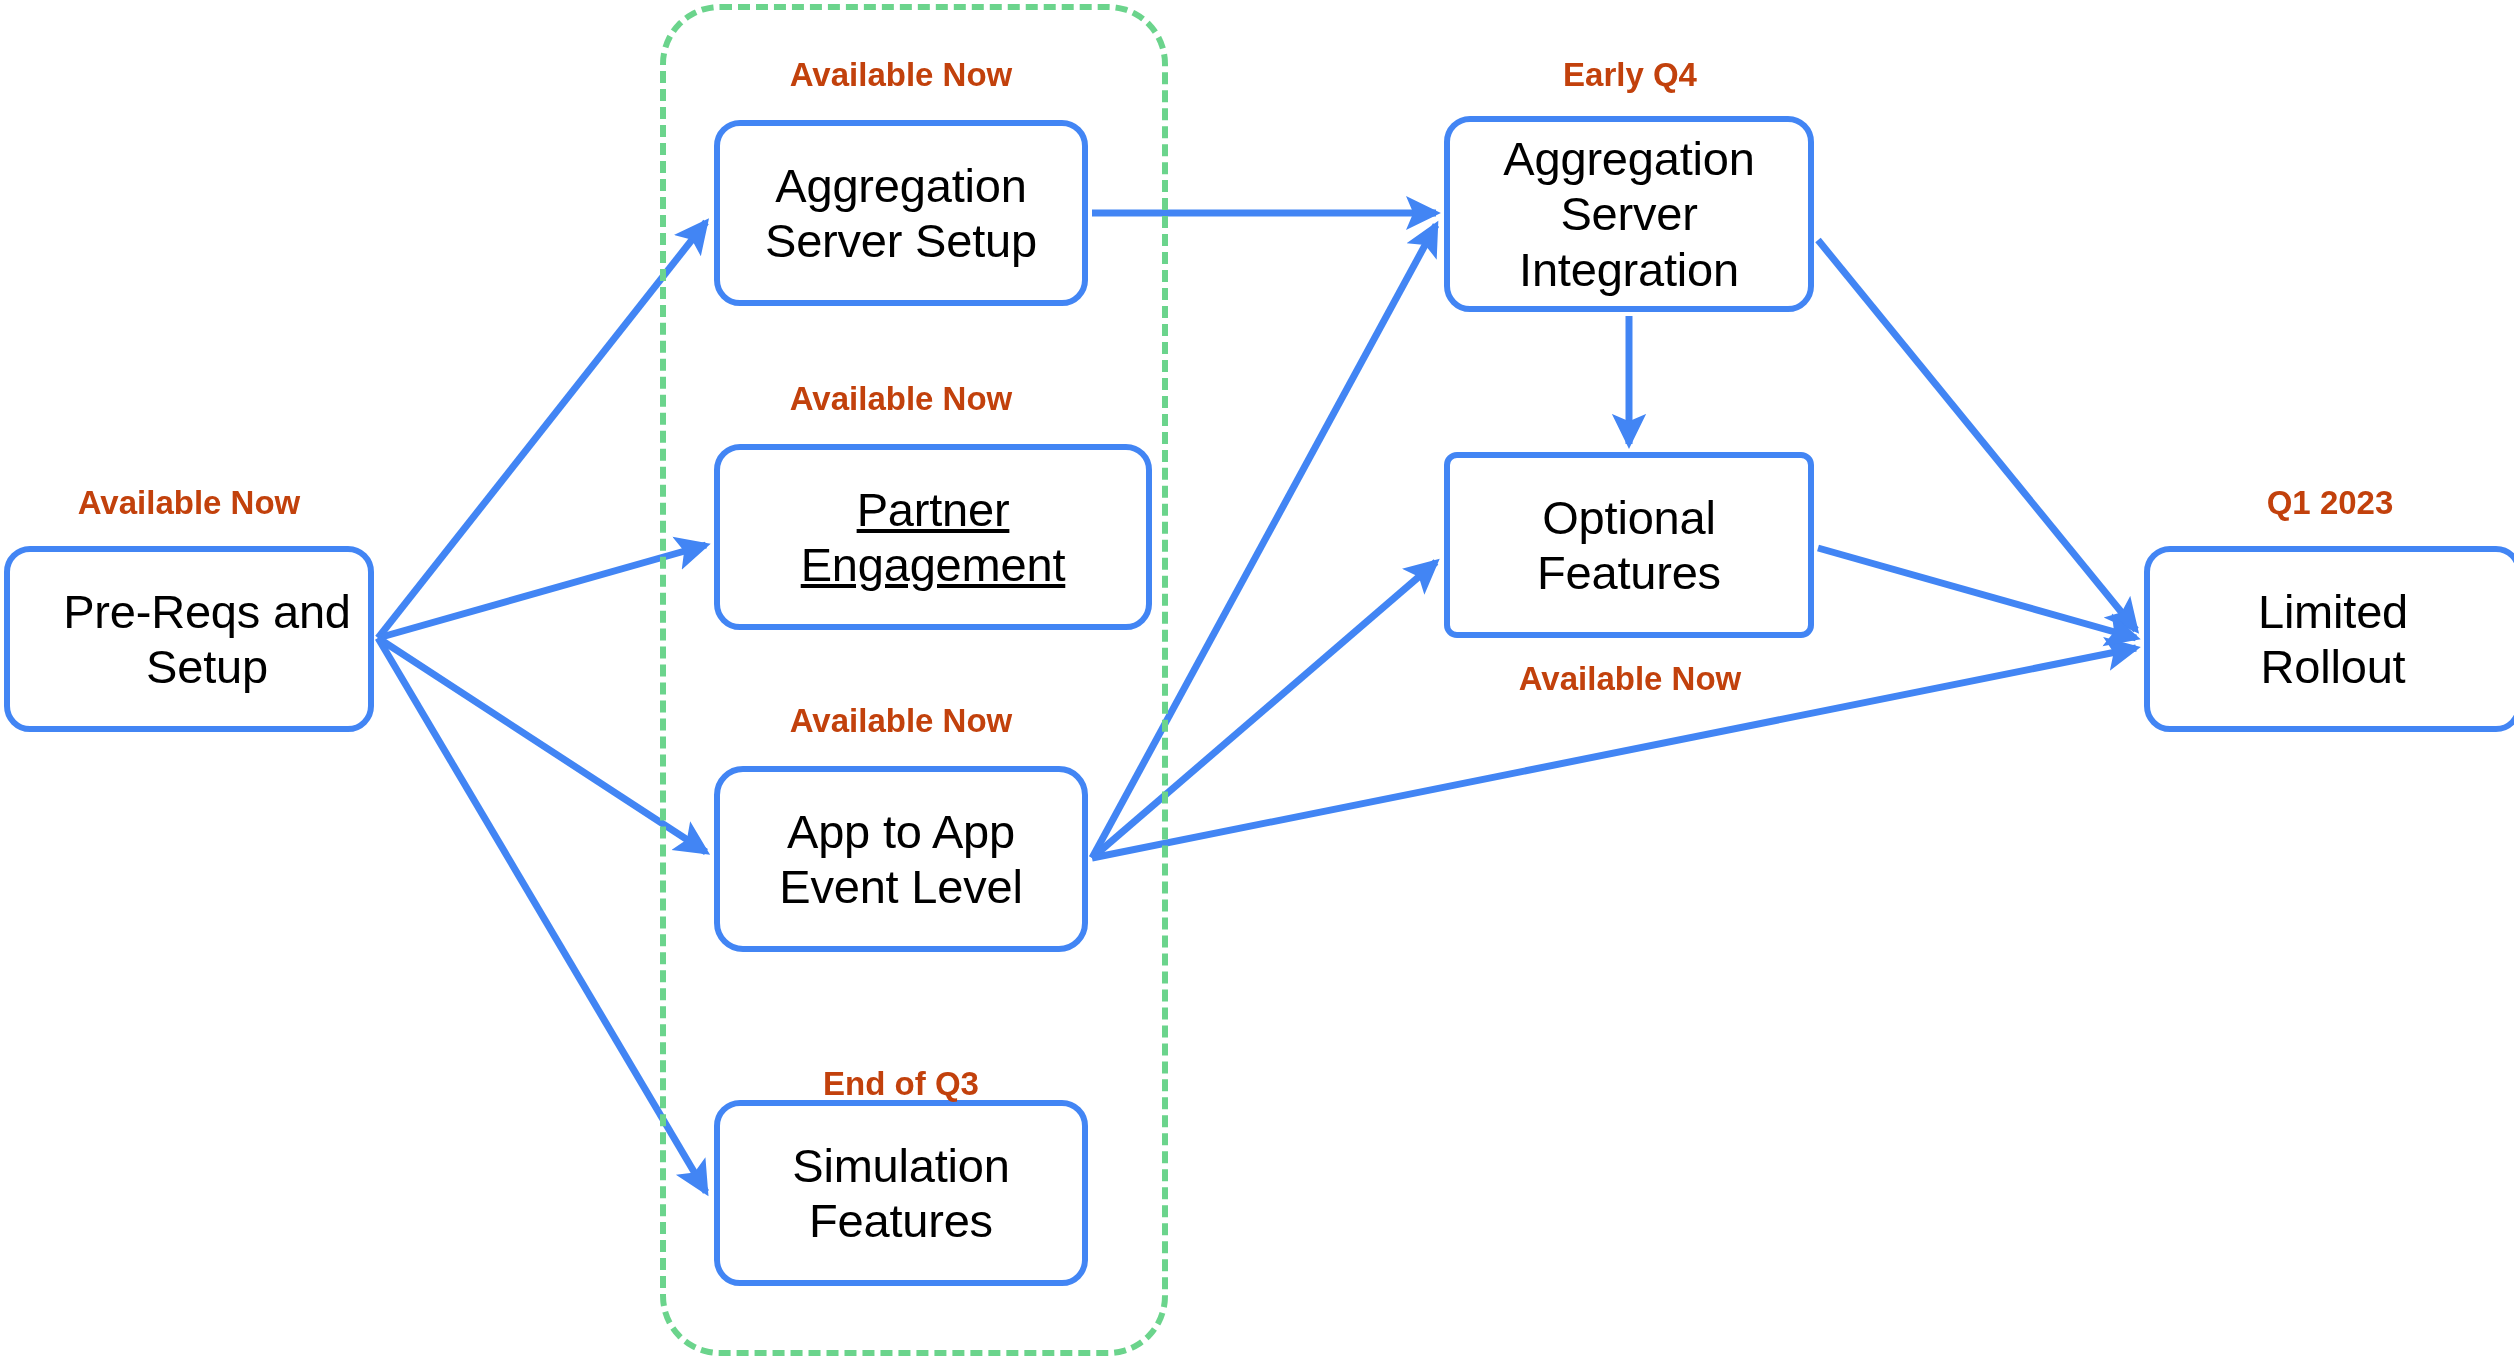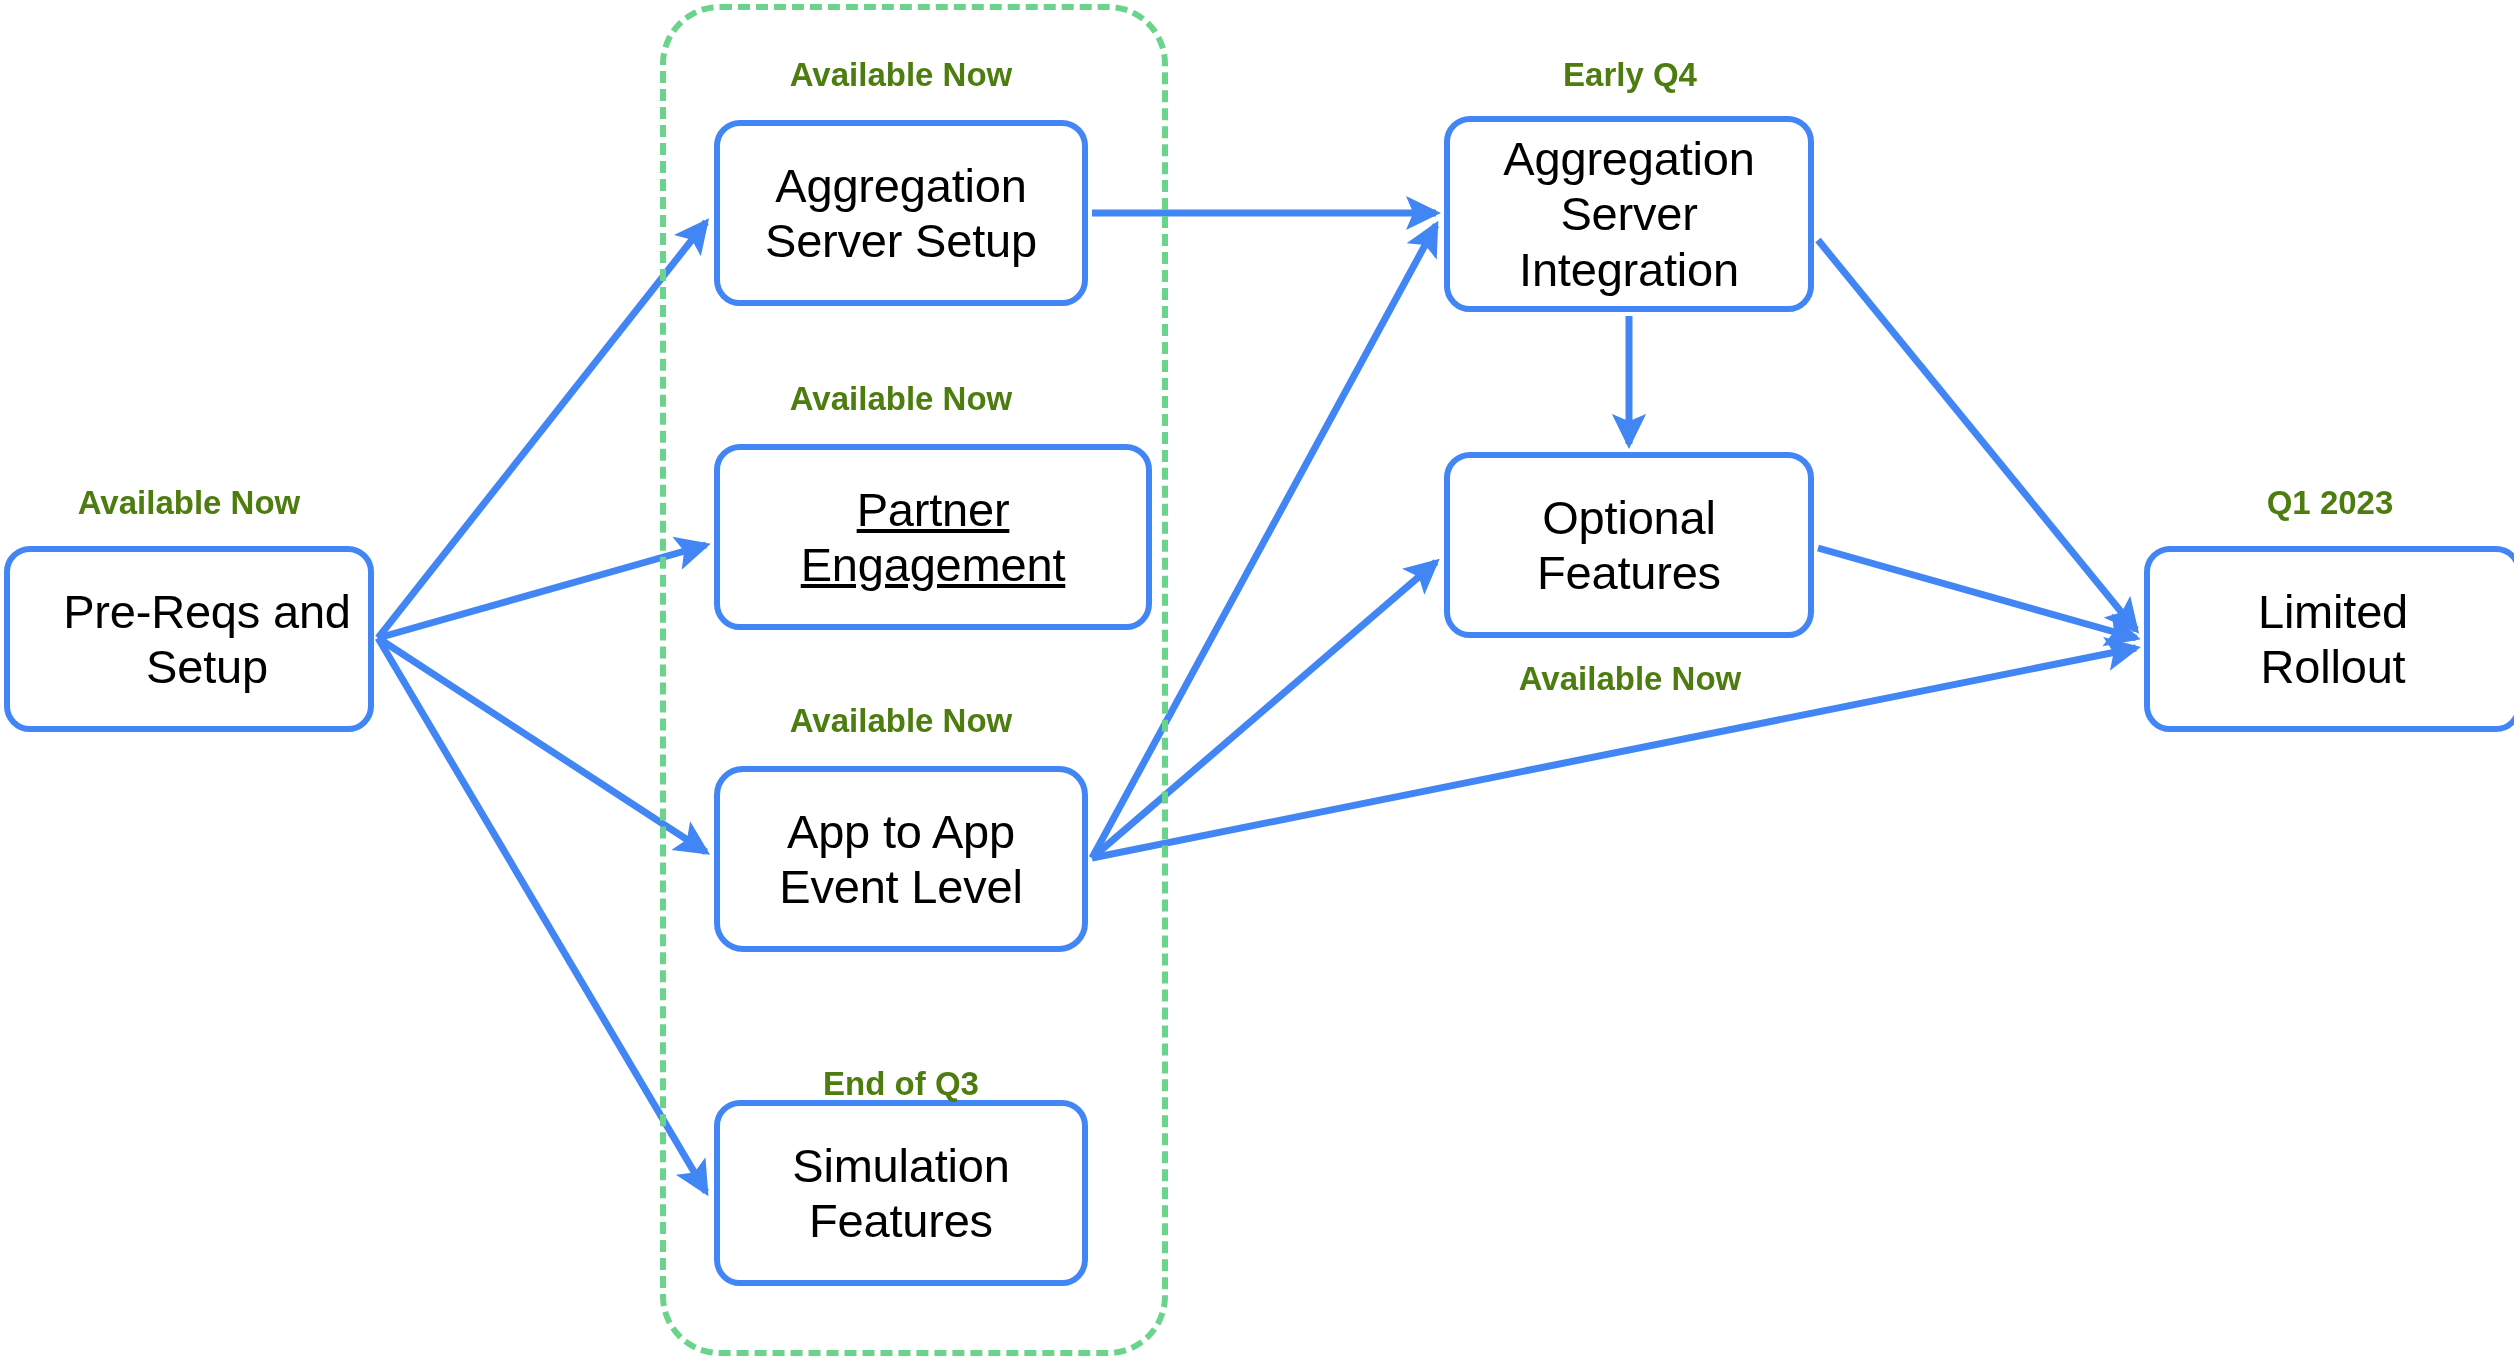--- a/index.html
+++ b/index.html
@@ -39,21 +39,21 @@
     color: #000000;
     font-size: 47px;
     line-height: 1.18;
     font-weight: 400;
     letter-spacing: -0.2px;
     white-space: pre-line;
     z-index: 3;
   }
   .phase-label {
     position: absolute;
-    color: #4d7c0f;
+    color: #c2410c;
     font-size: 33px;
     font-weight: 700;
     line-height: 1;
     text-align: center;
     white-space: nowrap;
     z-index: 4;
     transform: translateX(-50%);
   }
   .group-outline {
     position: absolute;
@@ -117,21 +117,21 @@
   </div>
   <div class="node-box" style="left: 714px; top: 1100px; width: 374px; height: 186px;">
     <span>Simulation
 Features</span>
   </div>
   <div class="node-box" style="left: 1444px; top: 116px; width: 370px; height: 196px;">
     <span>Aggregation
 Server
 Integration</span>
   </div>
-  <div class="node-box" style="left: 1444px; top: 452px; width: 370px; height: 186px;">
+  <div class="node-box" style="left: 1444px; top: 452px; width: 370px; height: 186px; border-radius: 13px;">
     <span>Optional
 Features</span>
   </div>
   <div class="node-box" style="left: 2144px; top: 546px; width: 378px; height: 186px;">
     <span>Limited
 Rollout</span>
   </div>
 
   <div class="phase-label" style="left: 189px; top: 486px;">Available Now</div>
   <div class="phase-label" style="left: 901px; top: 58px;">Available Now</div>

